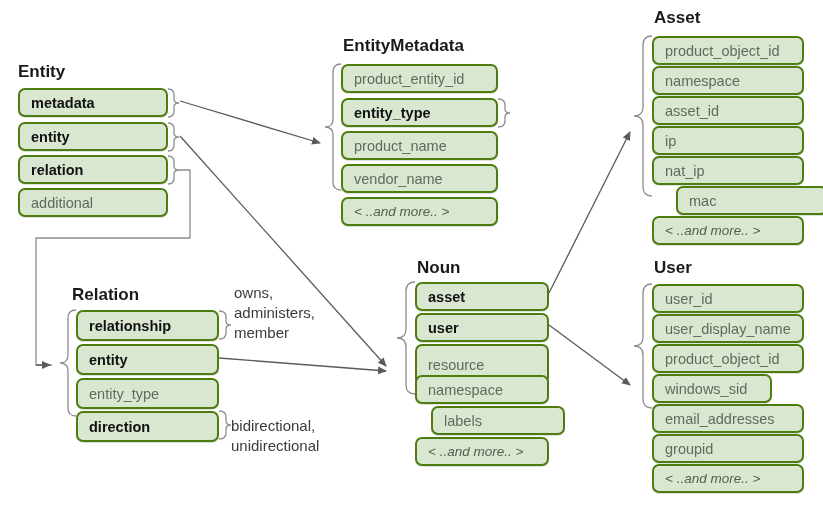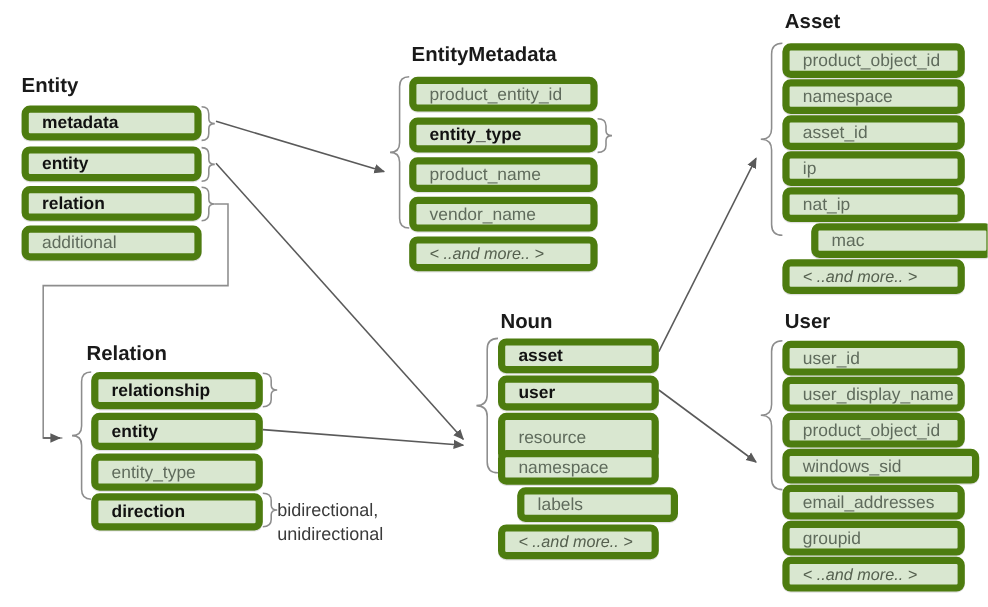--- a/index.html
+++ b/index.html
@@ -17,21 +17,21 @@
     position:absolute;
     font-size:17px;
     font-weight:bold;
     color:#1a1a1a;
     white-space:nowrap;
     letter-spacing:0px;
   }
   .field{
     box-sizing:border-box;
     background:#d9e7d0;
-    border:6px solid #4d7c0f;
+    border:2px solid #4d7c0f;
     border-radius:7px;
     color:#232323;
     font-size:14.5px;
     display:flex;
     align-items:center;
     padding-left:11px;
     white-space:nowrap;
     box-shadow:0 1px 0 rgba(0,0,0,0.12);
   }
   .field.bold{font-weight:bold;color:#111;}
@@ -142,24 +142,27 @@
     <div class="field muted" style="position:absolute;left:415px;top:375px;width:134px;height:29px;">namespace</div>
     <div class="field muted" style="position:absolute;left:415px;top:406px;width:134px;height:29px;margin-left:16px;">labels</div>
     <div class="field more" style="position:absolute;left:415px;top:437px;width:134px;height:29px;">&lt; ..and more.. &gt;</div>
   </div>
 
   <div class="entity-block">
     <div class="block-title" style="left:654px;top:258px;">User</div>
     <div class="field muted" style="position:absolute;left:652px;top:284px;width:152px;height:29px;">user_id</div>
     <div class="field muted" style="position:absolute;left:652px;top:314px;width:152px;height:29px;">user_display_name</div>
     <div class="field muted" style="position:absolute;left:652px;top:344px;width:152px;height:29px;">product_object_id</div>
-    <div class="field muted" style="position:absolute;left:652px;top:374px;width:164px;height:29px;">windows_sid</div>
+    <div class="field muted" style="position:absolute;left:652px;top:374px;width:120px;height:29px;">windows_sid</div>
     <div class="field muted" style="position:absolute;left:652px;top:404px;width:152px;height:29px;">email_addresses</div>
     <div class="field muted" style="position:absolute;left:652px;top:434px;width:152px;height:29px;">groupid</div>
     <div class="field more" style="position:absolute;left:652px;top:464px;width:152px;height:29px;">&lt; ..and more.. &gt;</div>
   </div>
 
 
+  <div class="note" style="left:234px;top:283px;">owns,
+administers,
+member</div>
 
   <div class="note" style="left:231px;top:416px;">bidirectional,
 unidirectional</div>
 
 </div>
 
 </body></html>

